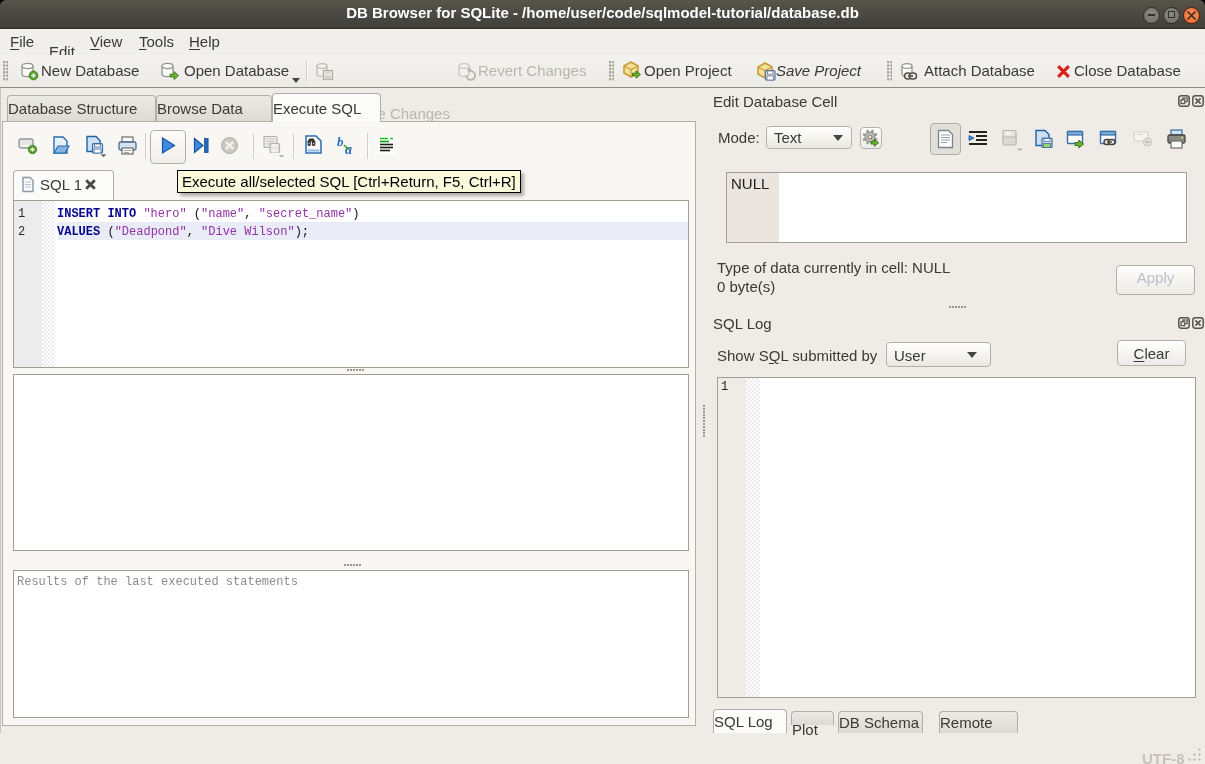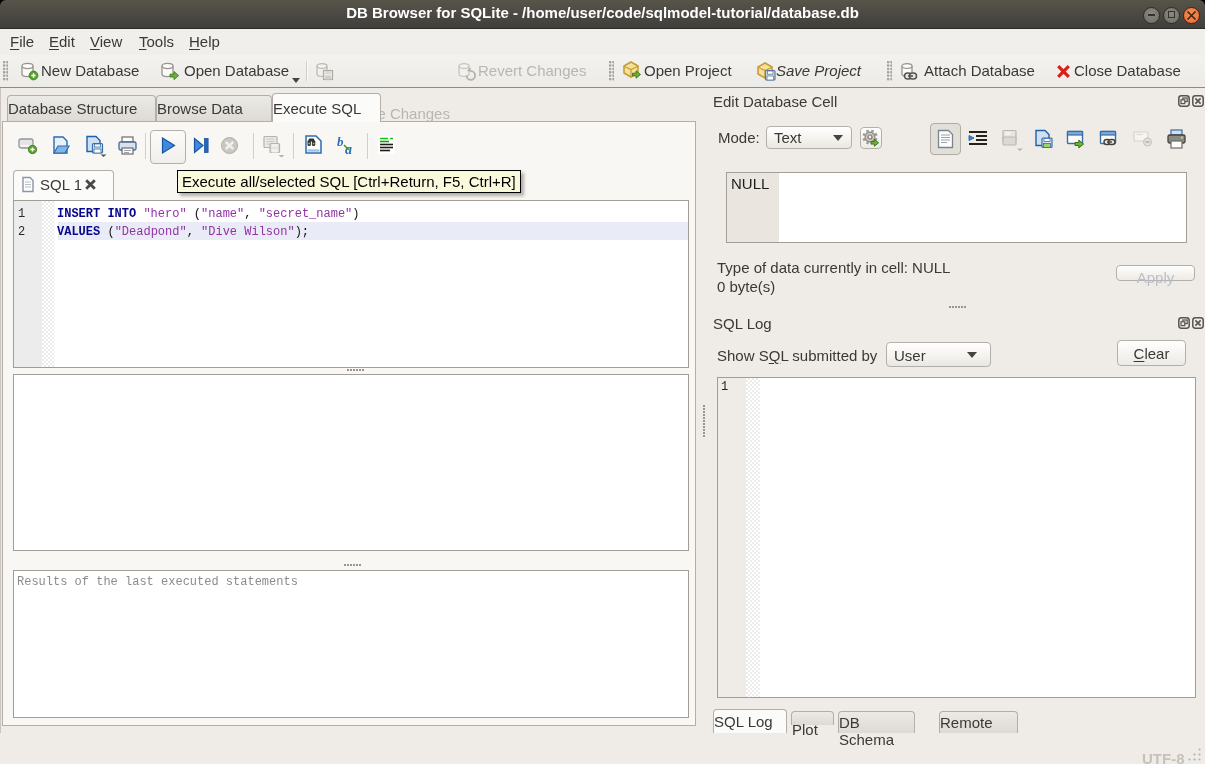--- a/index.html
+++ b/index.html
@@ -55,21 +55,21 @@
 <div class="abs" style="left:1147.5px;top:14px;width:7px;height:1.6px;background:#32312c;"></div>
 <div class="abs winbtn" style="left:1162.5px;background:radial-gradient(circle at 50% 38%,#8a8980,#6e6d66);border:1px solid #2e2d29;"></div>
 <div class="abs" style="left:1167.5px;top:11px;width:7px;height:7px;border:1.6px solid #32312c;box-sizing:border-box;"></div>
 <div class="abs winbtn" style="left:1182.5px;background:radial-gradient(circle at 50% 38%,#f58e5a,#ed6b35);border:1px solid #571f07;"></div>
 <svg class="abs" style="left:1185.5px;top:9.5px" width="11" height="11">
     <path d="M1.5 1.5 L9.5 9.5 M9.5 1.5 L1.5 9.5" stroke="#3a2c12" stroke-width="1.7"></path>
   </svg>
 
 <div id="menubar" class="abs"></div>
 <div class="abs menuitem" style="left:10px;"><span class="mn">F</span>ile</div>
-<div class="abs menuitem" style="left:49px;"><span class="mn">E</span>dit</div>
+<div class="abs menuitem" style="left:49px;margin-top:10px;"><span class="mn">E</span>dit</div>
 <div class="abs menuitem" style="left:90px;"><span class="mn">V</span>iew</div>
 <div class="abs menuitem" style="left:139px;"><span class="mn">T</span>ools</div>
 <div class="abs menuitem" style="left:189px;"><span class="mn">H</span>elp</div>
 
 <div id="toolbar" class="abs"></div>
 <div class="abs grip" style="left:3px;top:61px;height:20px;"></div>
 <svg class="abs" style="left:20px;top:62px;" width="19" height="19" viewBox="0 0 19 19">
  <path d="M2 4 v8 a5.5 2.6 0 0 0 11 0 V4" fill="#fbfbfa" stroke="#98948d" stroke-width="1.3"></path>
  <ellipse cx="7.5" cy="4" rx="5.5" ry="2.6" fill="#fdfdfc" stroke="#98948d" stroke-width="1.3"></ellipse>
  <circle cx="13.5" cy="13.5" r="4.4" fill="#57a12c" stroke="#3c7a18" stroke-width="0.8"></circle>
@@ -308,21 +308,21 @@
  <rect x="2" y="6" width="17" height="8" rx="1.5" fill="#8c8a85" stroke="#44423d" stroke-width="1.3"></rect>
  <rect x="5" y="12" width="11" height="7" fill="#fdfdfd" stroke="#6e6c67" stroke-width="1.2"></rect>
  <circle cx="16" cy="8.5" r="1" fill="#d4e868"></circle>
 </svg>
 
 <div class="frame abs" style="left:726px;top:172px;width:461px;height:71px;"></div>
 <div class="abs" style="left:727px;top:173px;width:52px;height:69px;background:#eae6df;"></div>
 <div class="abs" style="left:731px;top:175px;color:#1d1d1d;">NULL</div>
 <div class="abs" style="left:717px;top:259px;">Type of data currently in cell: NULL</div>
 <div class="abs" style="left:717px;top:278px;">0 byte(s)</div>
-<div class="btn abs" style="left:1116px;top:265px;width:79px;height:16px;text-align:center;padding-top:3px;color:#b9beca;box-sizing:border-box;">Apply</div>
+<div class="btn abs" style="left:1116px;top:265px;width:79px;height:30px;text-align:center;padding-top:3px;color:#b9beca;box-sizing:border-box;">Apply</div>
 
 <div class="abs dots-h" style="left:949px;top:306px;width:18px;"></div>
 <div class="abs" style="left:713px;top:315px;">SQL Log</div>
 <svg class="abs" style="left:1178px;top:317px;" width="12" height="12" viewBox="0 0 12 12">
     <rect x="0.8" y="0.8" width="10.4" height="10.4" rx="2.6" fill="none" stroke="#57554f" stroke-width="1.5"></rect>
     <rect x="4.8" y="3" width="4.4" height="3.6" fill="none" stroke="#57554f" stroke-width="1.2"></rect>
     <rect x="3" y="4.8" width="3.8" height="3.8" fill="#efece7" stroke="#57554f" stroke-width="1.2"></rect>
   </svg>
 <svg class="abs" style="left:1192px;top:317px;" width="12" height="12" viewBox="0 0 12 12">
     <rect x="0.8" y="0.8" width="10.4" height="10.4" rx="2.6" fill="none" stroke="#57554f" stroke-width="1.5"></rect>
@@ -334,21 +334,21 @@
 <div class="abs darr" style="left:967px;top:352px;"></div>
 <div class="btn abs" style="left:1117px;top:340px;width:69px;height:26px;text-align:center;padding-top:4px;box-sizing:border-box;"><span class="mn">C</span>lear</div>
 
 <div class="frame abs" style="left:717px;top:377px;width:479px;height:321px;"></div>
 <div class="abs" style="left:718px;top:378px;width:28px;height:319px;background:#efece7;"></div>
 <div class="hatch abs" style="left:746px;top:378px;width:14px;height:319px;"></div>
 <div class="abs mono" style="left:721px;top:380px;font-size:12px;color:#222;">1</div>
 
 <div class="abs tab active" style="left:713px;top:709px;width:74px;height:24px;padding-top:3px;z-index:2;">SQL Log</div>
 <div class="abs tab" style="left:791px;top:711px;width:43px;height:14px;padding-top:9px;">Plot</div>
-<div class="abs tab" style="left:838px;top:711px;width:77px;height:22px;padding-top:2px;">DB Schema</div>
+<div class="abs tab" style="left:838px;top:711px;width:85px;height:22px;padding-top:2px;">DB Schema</div>
 <div class="abs tab" style="left:939px;top:711px;width:79px;height:22px;padding-top:2px;">Remote</div>
 
 <div class="abs" style="left:1142px;top:742px;color:#c6c2bb;font-weight:bold;margin-top:8px;">UTF-8</div>
 <svg class="abs" style="left:1186px;top:747px;" width="16" height="16" viewBox="0 0 16 16">
  <g fill="#b5b1aa">
       <circle cx="13.5" cy="2.5" r="1.1"></circle>
       <circle cx="8.5" cy="7.5" r="1.1"></circle>
       <circle cx="13.5" cy="7.5" r="1.1"></circle>
       <circle cx="3.5" cy="12.5" r="1.1"></circle>
       <circle cx="8.5" cy="12.5" r="1.1"></circle>

